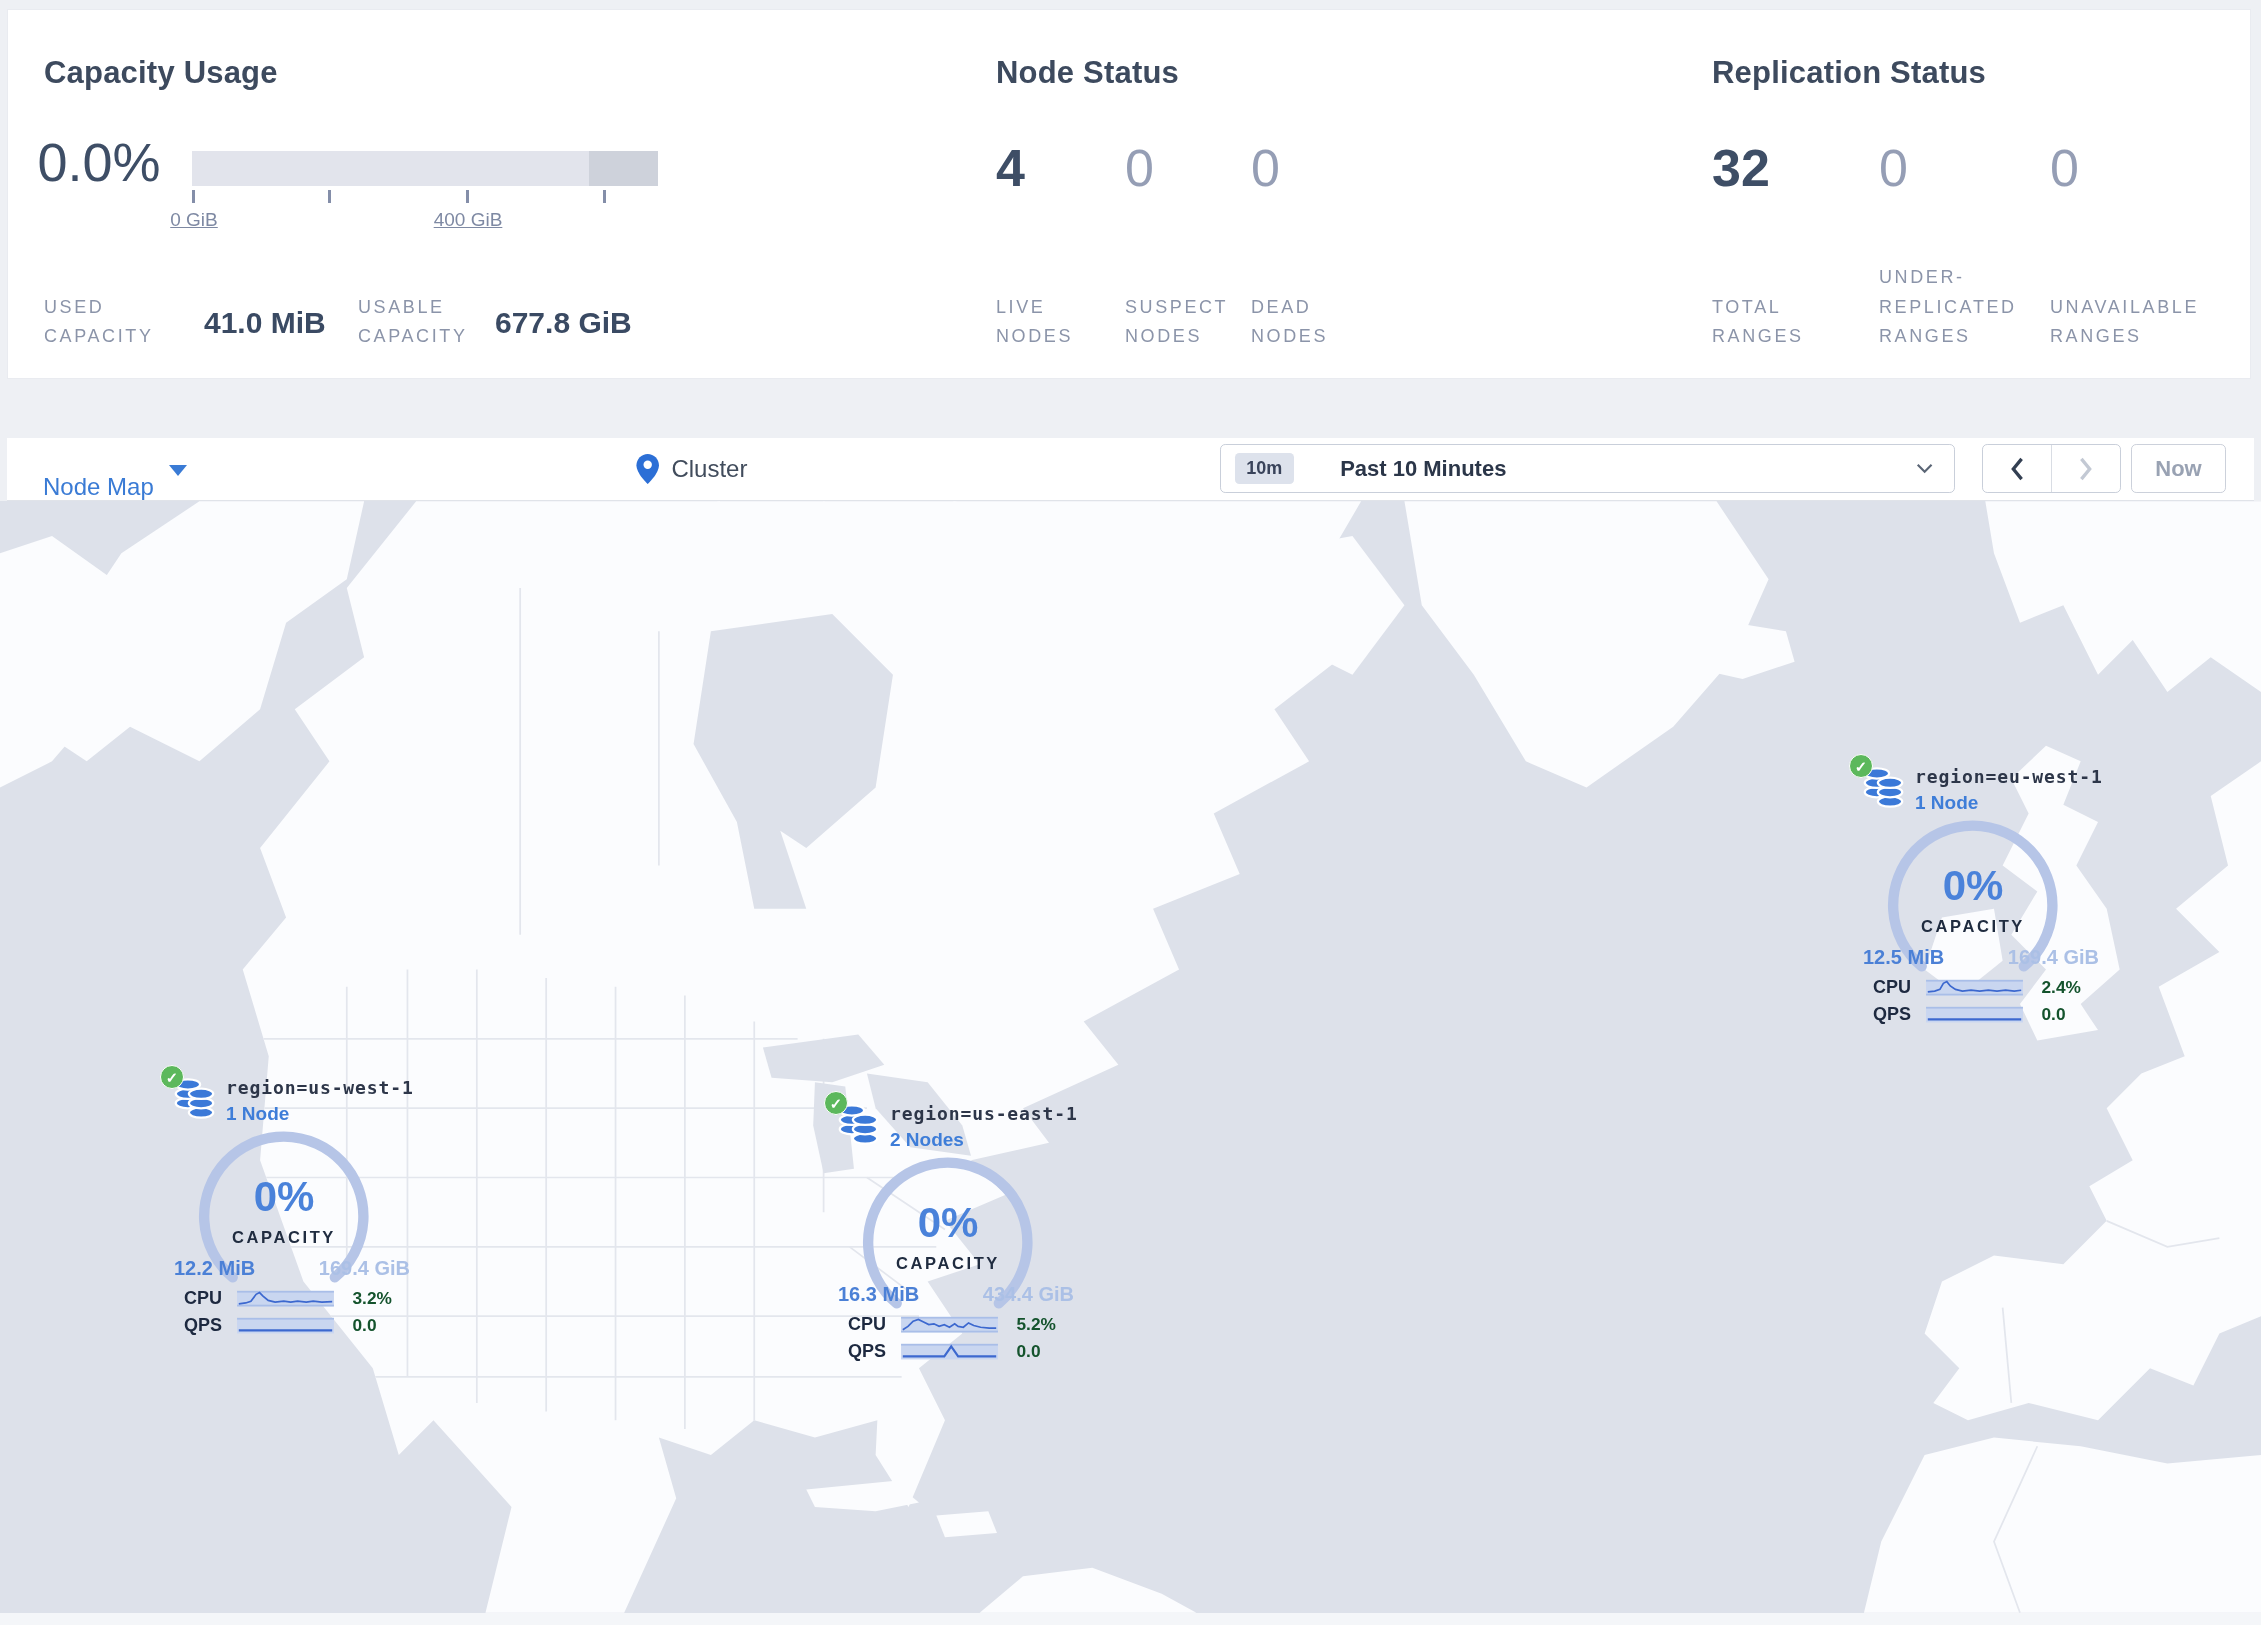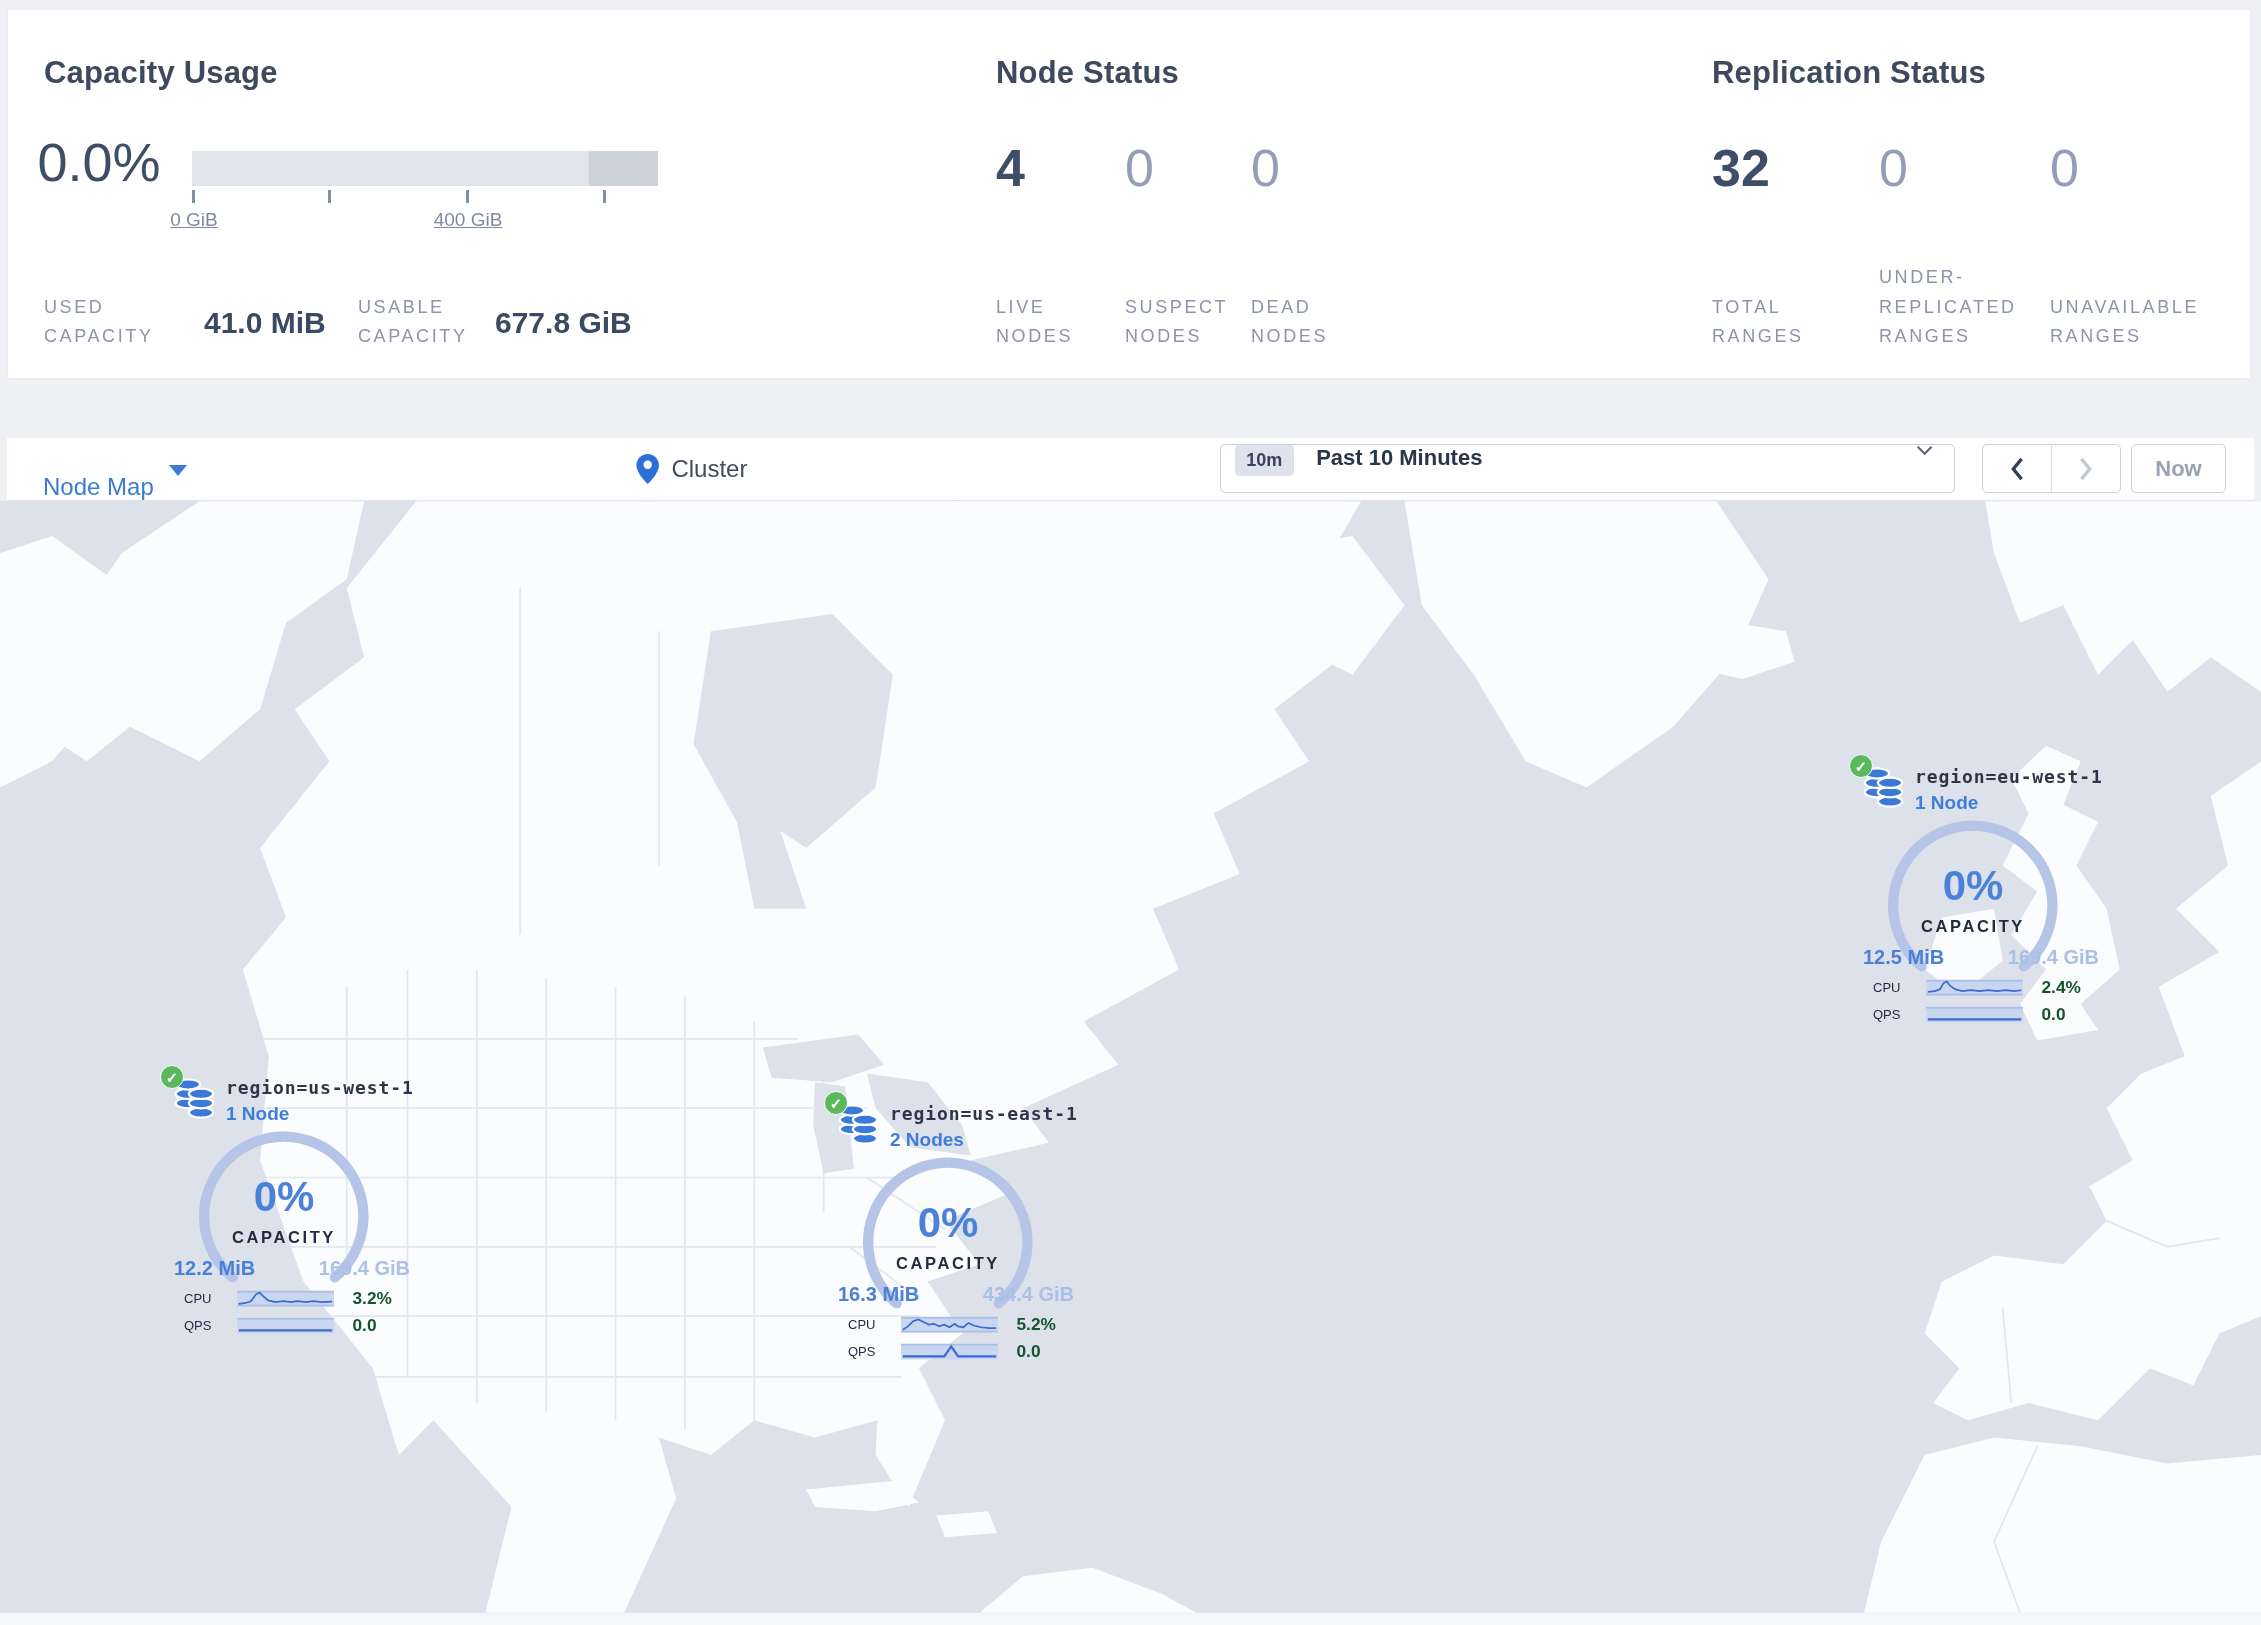--- a/index.html
+++ b/index.html
@@ -24,21 +24,21 @@
   
   .toolbar { position:absolute; left:7px; top:438px; width:2247px; height:63px;
              background:#ffffff; border-bottom:1.7px solid #e0e3e9; }
   .view-select { position:absolute; left:36px; top:0; height:62px; display:flex; align-items:center; gap:15.6px; cursor:pointer; }
   .view-select-label { font-size:24px; color:#3a7bd5;margin-top:36px; }
   .caret-down { width:0; height:0; border-left:9.5px solid transparent; border-right:9.5px solid transparent;
                 border-top:11.3px solid #3a7bd5; margin-top:3.5px; }
   .crumb { position:absolute; left:629px; top:0; height:62px; display:flex; align-items:center; gap:12px; cursor:pointer; }
   .crumb-label { font-size:24px; color:#414c5c; }
   .time-select { position:absolute; left:1213px; top:6px; width:735px; height:49px; border:1.7px solid #c9cfda;
-                 border-radius:5.2px; background:#fff; display:flex; align-items:flex-start; cursor:pointer; }
+                 border-radius:5.2px; background:#fff; display:flex; align-items:center; cursor:pointer;gap:24px; }
   .time-badge { margin-left:14px; background:#dde2ec; border-radius:4.3px; padding:5.2px 11.3px;
                 font-size:18px; font-weight:700; color:#39435a; }
   .time-label { margin-left:22.5px; font-size:22px; font-weight:600; color:#2b3649; }
   .time-chevron { position:absolute; right:21px; }
   .seg { position:absolute; left:1975px; top:6px; width:139px; height:49px; border:1.7px solid #c9cfda;
          border-radius:5.2px; background:#fff; display:flex; }
   .seg-btn { flex:1; display:flex; align-items:center; justify-content:center; cursor:pointer; }
   .seg-btn:first-child { border-right:1.7px solid #d9dde4; }
   .now-btn { position:absolute; left:2124px; top:6px; width:95px; height:49px; border:1.7px solid #ccd1db;
              border-radius:5.2px; background:#fff; display:flex; align-items:center; justify-content:center;
@@ -60,21 +60,21 @@
   .marker-nodes { position:absolute; left:66px; top:38px; font-size:19px; font-weight:700; color:#3e7dd8; }
   .gauge { position:absolute; left:0; top:61px; }
   .gauge-pct { position:absolute; left:0; top:108px; width:248px; text-align:center;
                font-size:42px; font-weight:700; color:#4a82da; }
   .gauge-cap { position:absolute; left:0; top:163px; width:248px; text-align:center;
                font-size:16.5px; font-weight:700; color:#202c40; letter-spacing:2.6px; }
   .vals { position:absolute; left:14px; top:192px; width:236px; display:flex; justify-content:space-between; }
   .v-used { font-size:20px; font-weight:600; color:#4b80d6; }
   .v-total { font-size:20px; font-weight:600; color:#abc0e6;text-align:right; }
   .mrow { position:absolute; left:24px; display:flex; align-items:center; height:19px; }
-  .m-label { width:49px; font-size:13px; font-weight:400; color:#1d2940; }
+  .m-label { width:49px; font-size:18px; font-weight:700; color:#1d2940; }
   .m-val { margin-left:19px; font-size:17.3px; font-weight:700; color:#14532d; }
   .spark { margin-left:3.5px; }
   .mrow.cpu { top:224px; } .mrow.qps { top:251px; }
 </style>
 </head>
 <body>
 
 <div class="stat-card">
 
   <div class="sec-title" style="left:36px">Capacity Usage</div>

